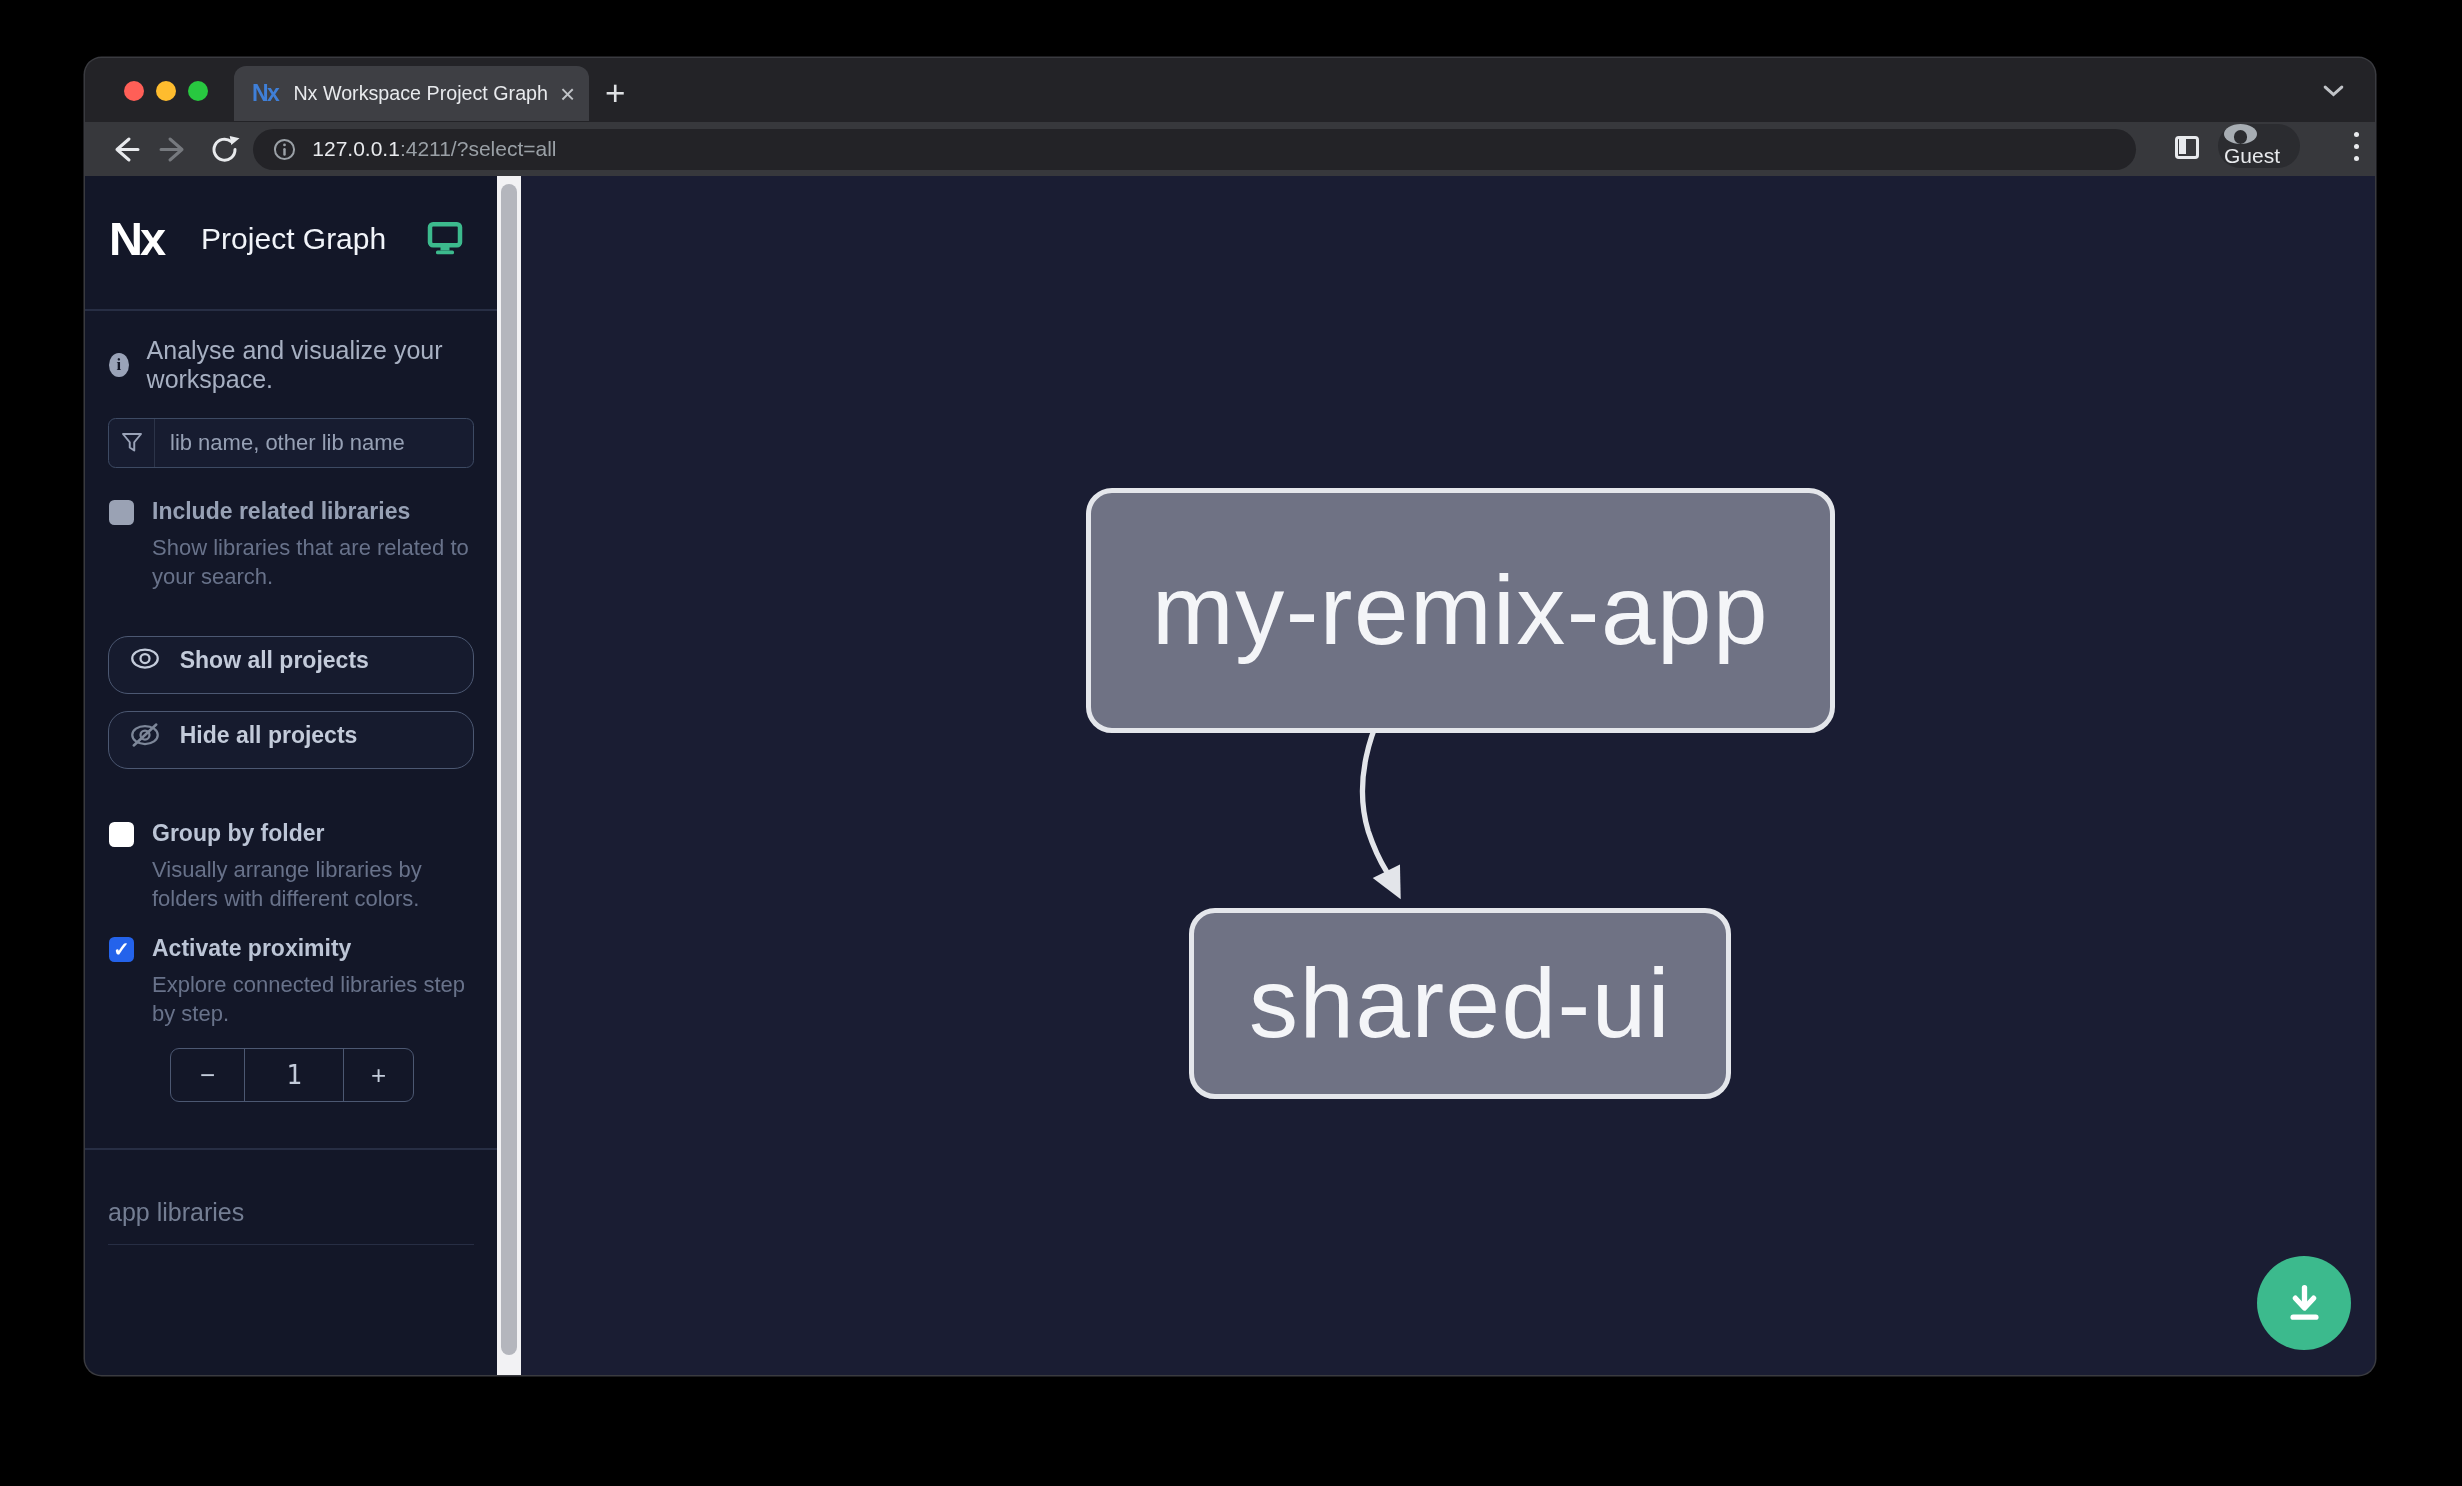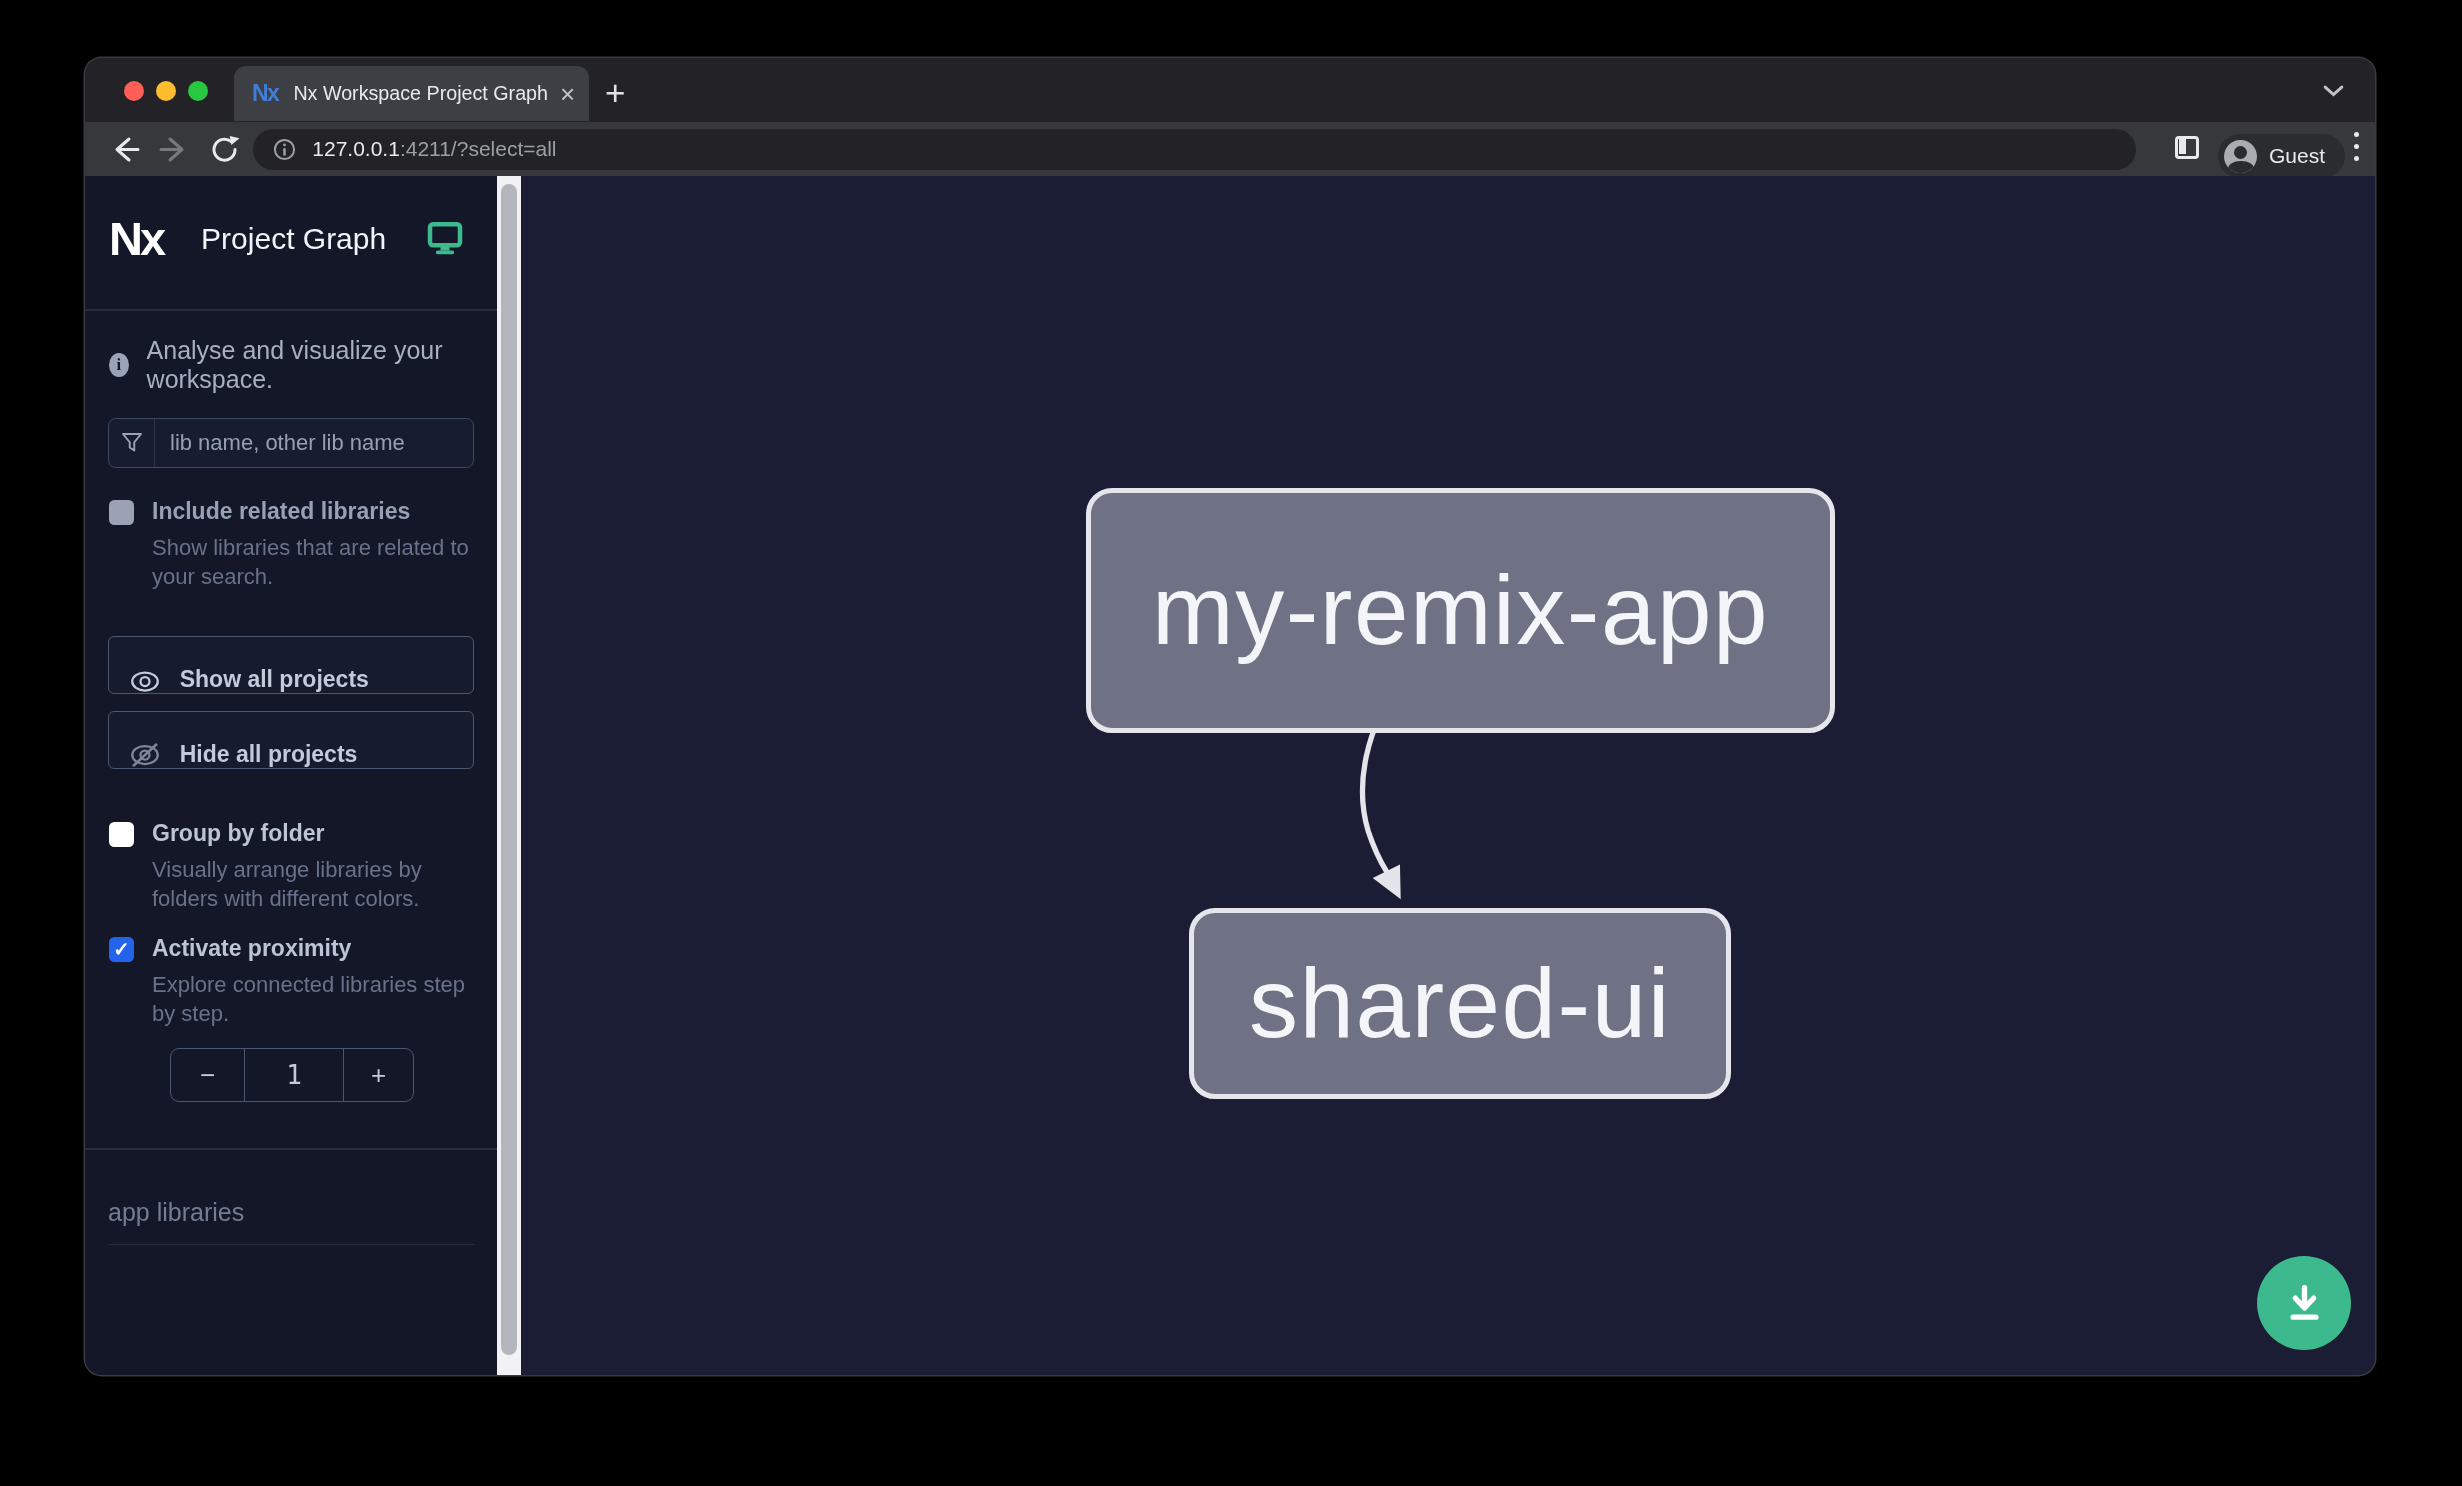--- a/index.html
+++ b/index.html
@@ -19,22 +19,22 @@
   #strip-chevron{position:absolute;right:30px;top:26px;}
   #toolbar{position:absolute;left:0;top:64px;width:100%;height:54px;background:#37383c;}
   .navico{position:absolute;top:10.6px;}
   #urlbar{position:absolute;left:168px;top:6.8px;width:1883px;height:41px;border-radius:20.4px;
           background:#232327;display:flex;align-items:center;padding:0 19.7px;box-sizing:border-box;}
   #urlbar .host{color:#e8eaed;font-size:21px;margin-left:16.6px;}
   #urlbar .rest{color:#9aa0a6;font-size:21px;}
   #split-icon{position:absolute;left:2090px;top:13.6px;width:24px;height:23px;border:3px solid #e8eaed;
               border-radius:3.8px;box-sizing:border-box;}
   #split-icon::after{content:"";position:absolute;left:0.8px;top:0.8px;width:6.8px;height:15px;background:#e8eaed;}
-  #guest{position:absolute;left:2133px;top:12px;height:44px;border-radius:22px;background:#2b2c30;
-         display:flex;align-items:center;padding:0 19.7px 0 6px;}
+  #guest{position:absolute;left:2133px;top:2px;height:44px;border-radius:22px;background:#2b2c30;
+         display:flex;padding:0 19.7px 0 6px;flex-direction:column;}
   #guest .av{width:33px;height:33px;border-radius:50%;background:#a7adb3;margin-right:12px;position:relative;overflow:hidden;}
   #guest .av::before{content:"";position:absolute;left:9.8px;top:6px;width:13.6px;height:13.6px;border-radius:50%;background:#2b2c30;}
   #guest .av::after{content:"";position:absolute;left:3.8px;top:21px;width:26px;height:16.6px;border-radius:50%;background:#2b2c30;}
   #guest .glabel{color:#e8eaed;font-size:21px;}
   #kebab{position:absolute;left:2269px;top:9.8px;width:6px;}
   #kebab i{display:block;width:5.3px;height:5.3px;border-radius:50%;background:#e8eaed;margin:0 0 6.8px 0;}
   
   #content{position:absolute;left:0;top:118px;width:2290px;height:1199px;}
   #sidebar{position:absolute;left:0;top:0;width:412px;height:1199px;background:#131728;}
   #scrollbar{position:absolute;left:412px;top:0;width:24px;height:1199px;background:#f2f2f4;}
@@ -59,22 +59,22 @@
   .checkrow{position:absolute;left:24px;display:flex;}
   .cbox{width:25px;height:25px;border-radius:5.3px;flex:none;margin-top:1.5px;}
   .cbox.muted{background:#9aa2b4;}
   .cbox.white{background:#fff;}
   .cbox.blue{background:#2463eb;color:#fff;font-size:19.7px;font-weight:800;text-align:center;line-height:25px;}
   .ck-text{margin-left:18px;}
   .ck-label{font-size:23px;font-weight:700;}
   .ck-label.muted{color:#97a1b5;}
   .ck-label.bright{color:#bcc5d6;}
   .ck-desc{font-size:22px;color:#68728a;line-height:29.5px;margin-top:7.6px;max-width:318px;}
-  .sb-btn{position:absolute;left:23px;width:366px;height:58px;border:1.5px solid #4c5872;border-radius:6px;
-          display:flex;align-items:flex-end;box-sizing:border-box;padding:0 21px;background:#161b2e;}
+  .sb-btn{position:absolute;left:23px;width:366px;height:58px;border:1.5px solid #4c5872;border-radius:20px;
+          display:flex;align-items:flex-start;box-sizing:border-box;padding:10px 21px;background:#161b2e;}
   .sb-btn span{color:#c3cbda;font-size:23px;font-weight:700;margin-left:19.7px;}
   #stepper{position:absolute;left:85px;top:872px;width:244px;height:54px;border:1.5px solid #4c5872;
            border-radius:9px;display:flex;box-sizing:border-box;overflow:hidden;}
   #stepper .cell{display:flex;align-items:center;justify-content:center;color:#c3cbda;font-size:26px;}
   #step-dec{width:73px;}
   #step-val{width:98px;border-left:1.5px solid #4c5872;border-right:1.5px solid #4c5872;
             font-family:"DejaVu Sans Mono",monospace;color:#d6dce8;}
   #step-inc{flex:1;}
   .sect{position:absolute;left:23px;width:366px;padding-bottom:16.6px;border-bottom:1.5px solid #272e44;
         color:#747e93;font-size:25px;}

